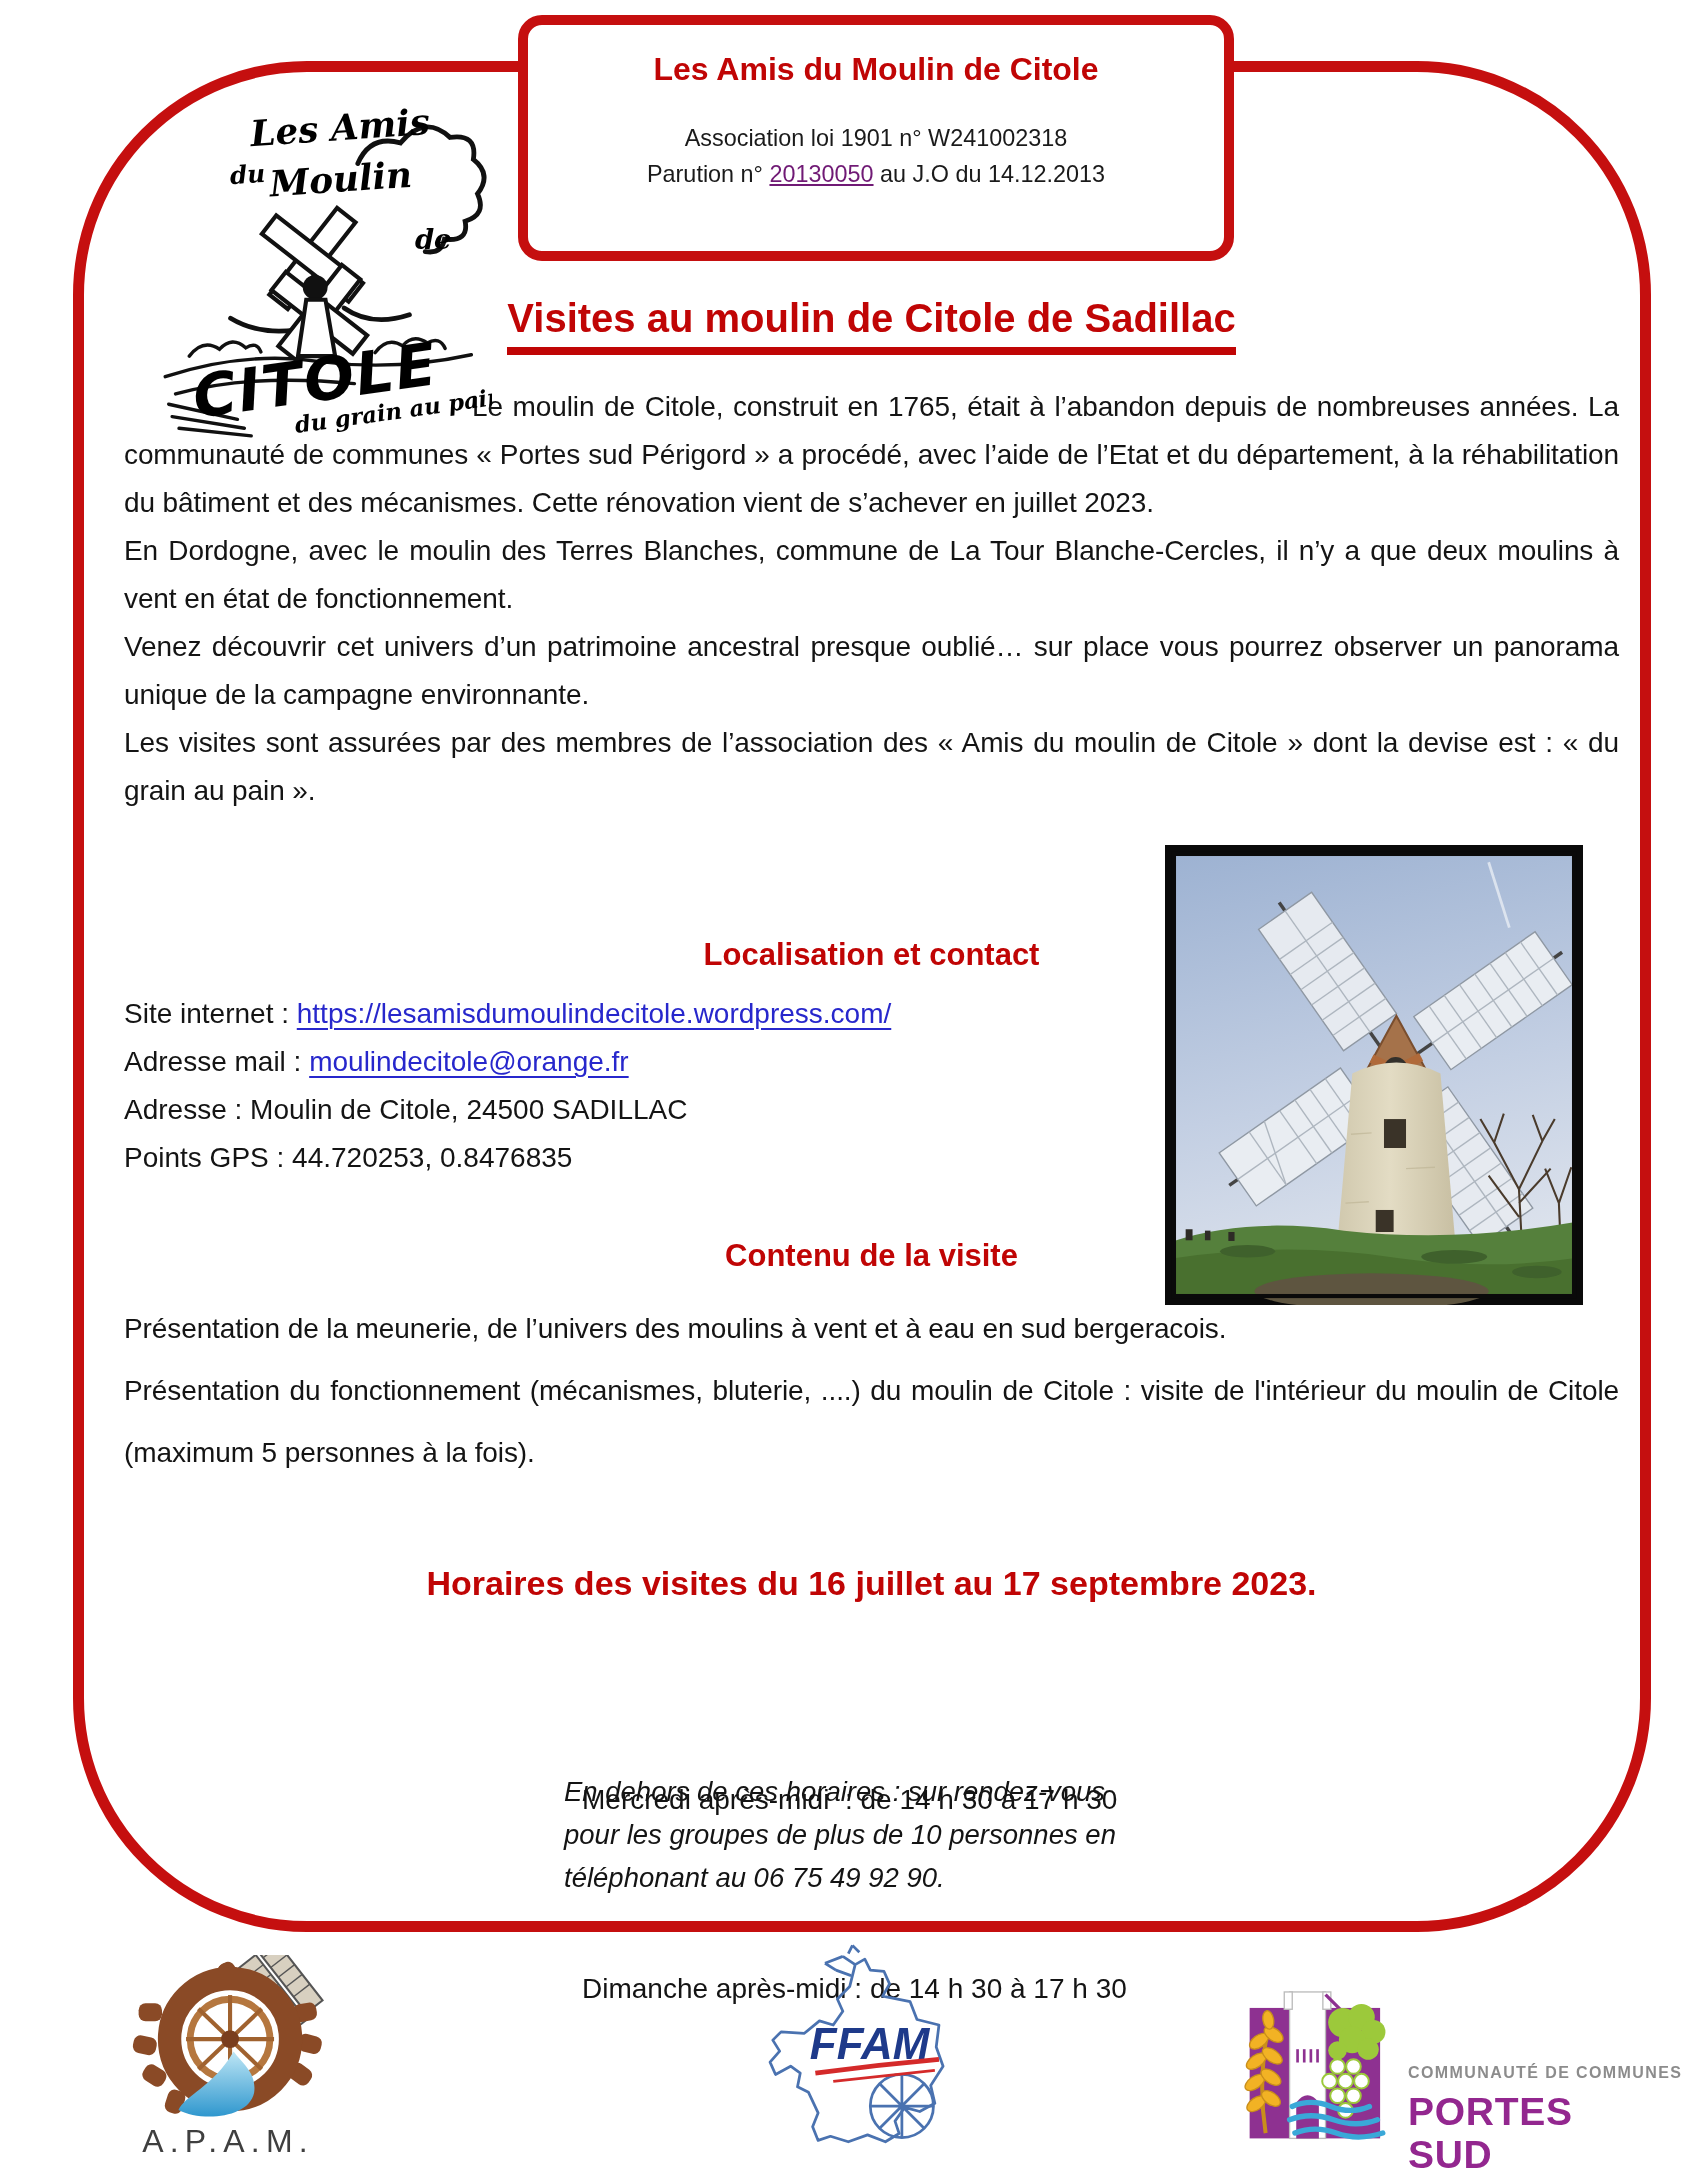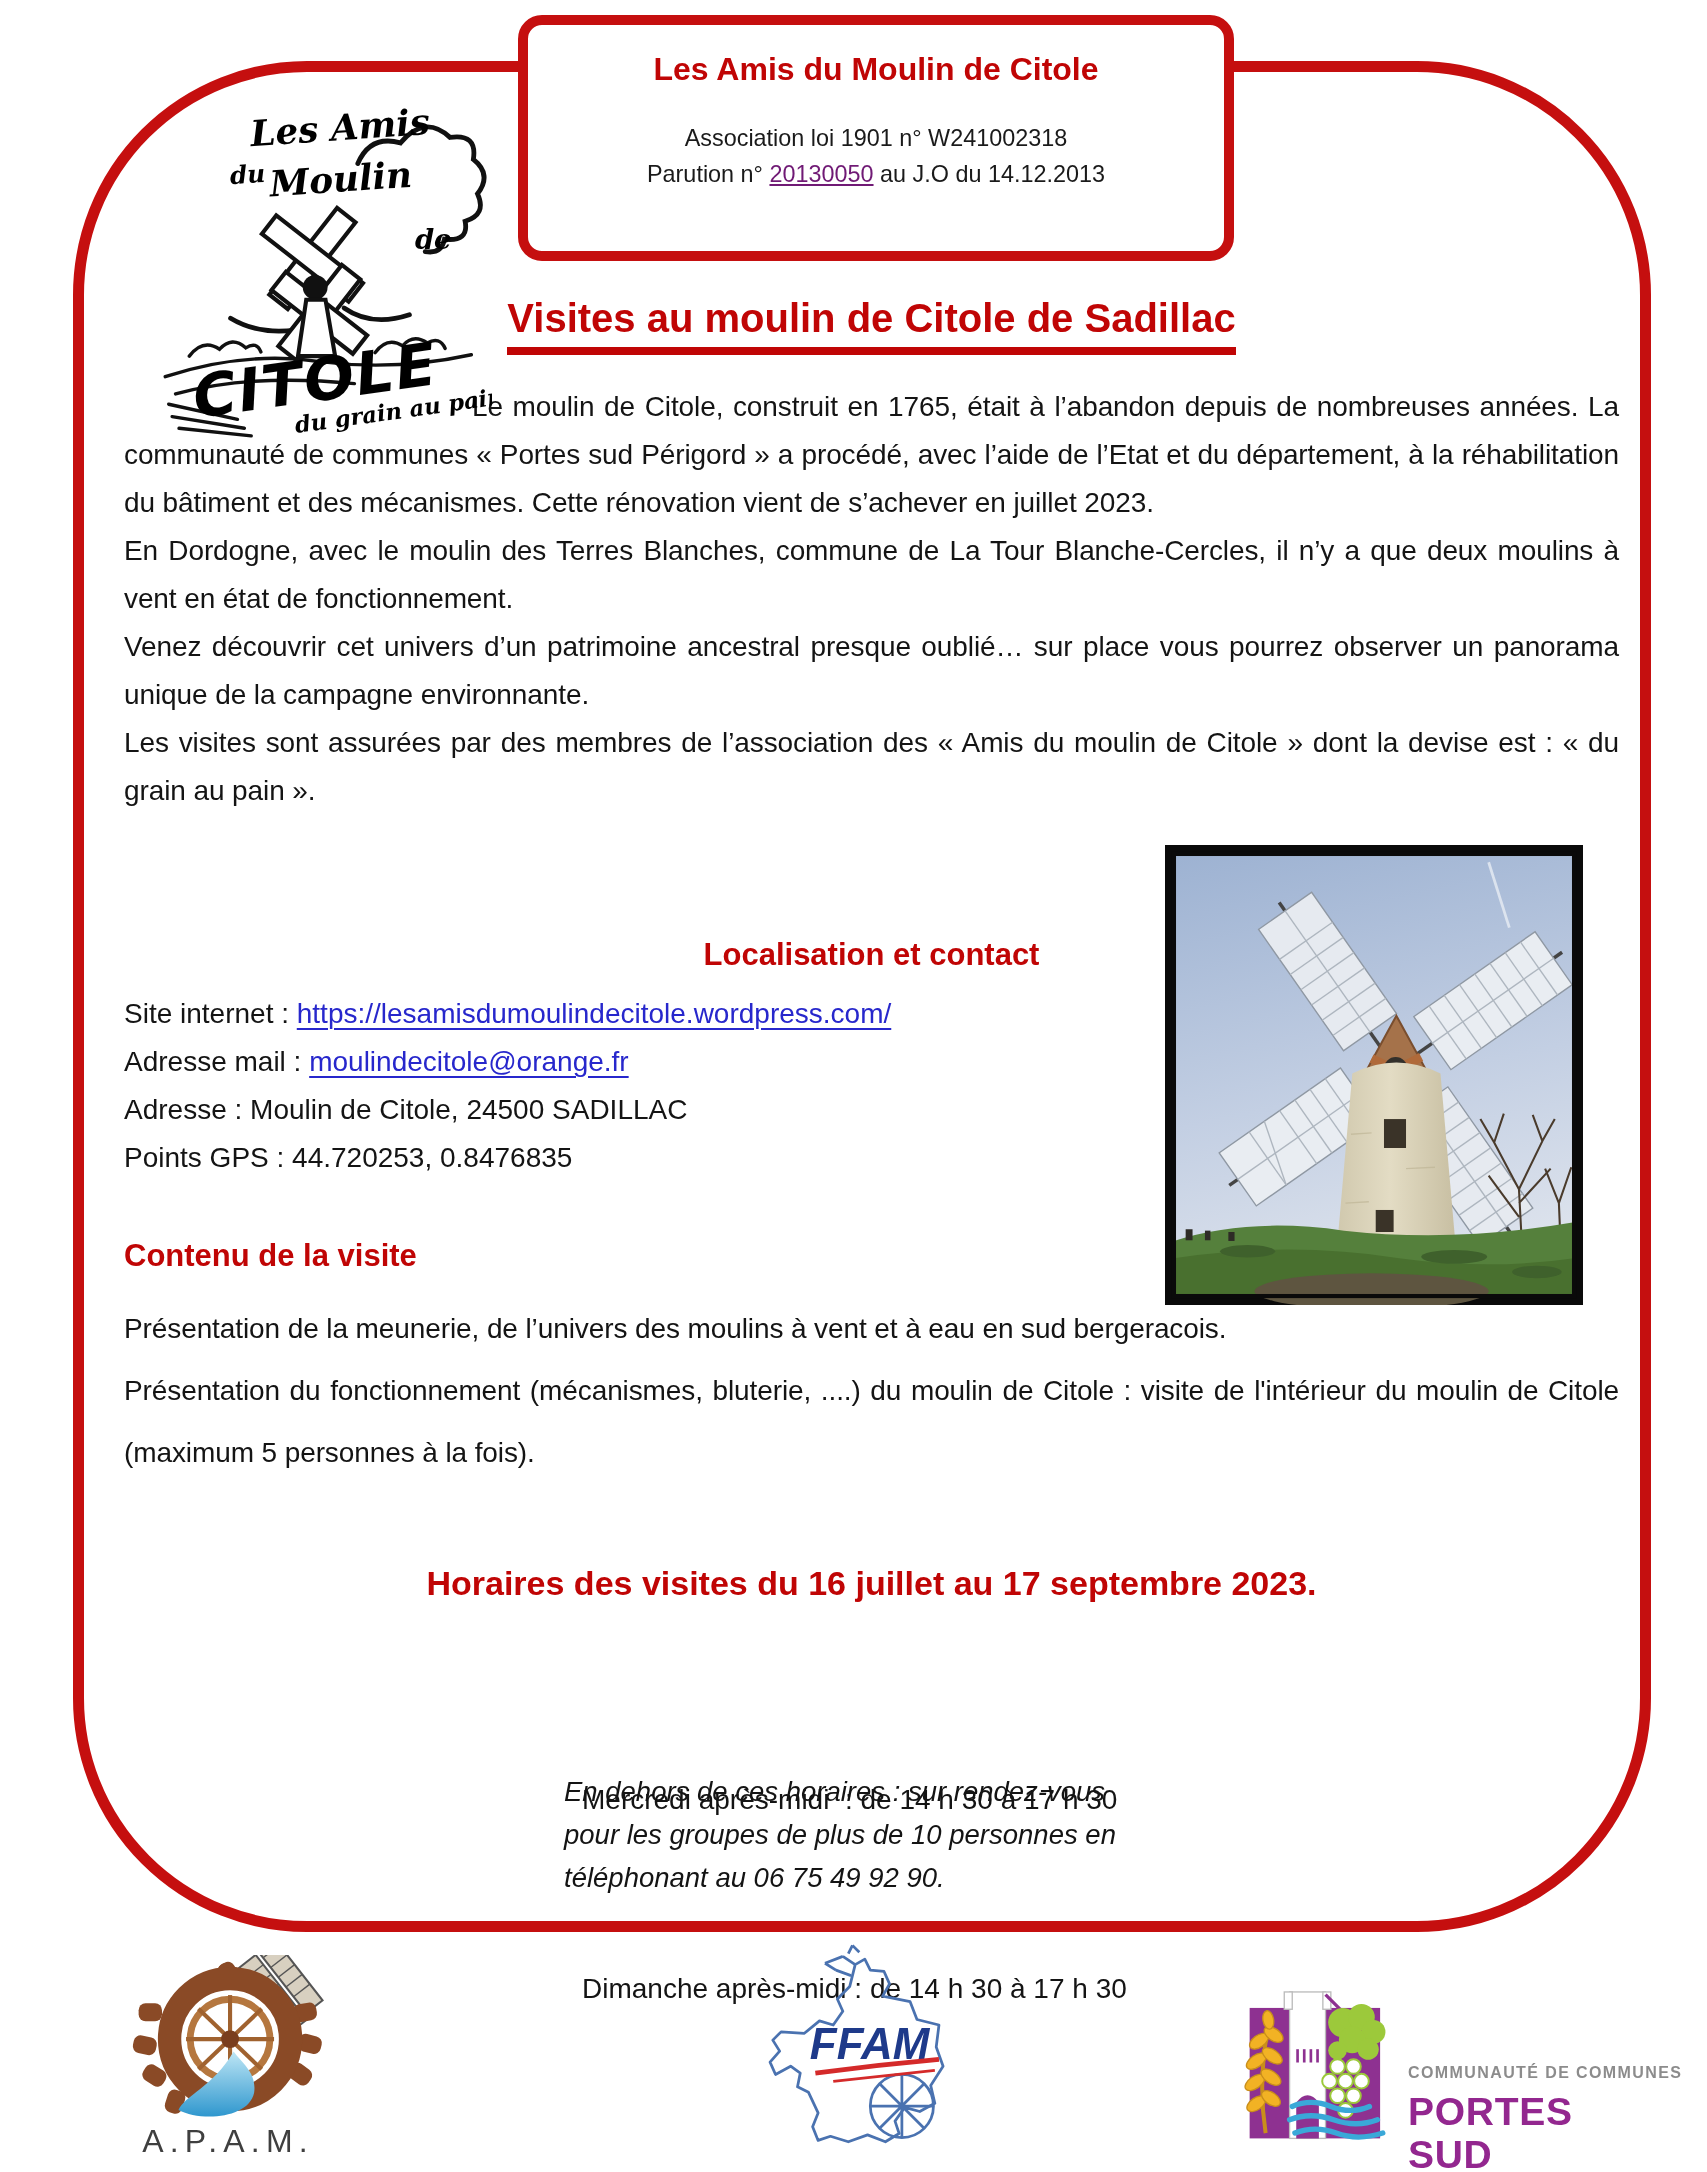--- a/index.html
+++ b/index.html
@@ -23,21 +23,21 @@
          border-bottom:8.3px solid var(--dkred);padding-bottom:5.5px;}
   .body-block{position:absolute;left:124px;top:383px;width:1495px;font-size:28px;line-height:48px;
          text-align:justify;letter-spacing:-0.1px;z-index:1;}
   .body-block p{margin:0;}
   .indent{text-indent:348px;}
   .photo{position:absolute;left:1165px;top:845px;width:418px;height:460px;z-index:2;}
   .loc-heading{position:absolute;left:124px;top:937px;width:1495px;text-align:center;
          font-size:31px;font-weight:bold;color:var(--dkred);}
   .contact{position:absolute;left:124px;top:990px;width:1060px;font-size:28px;line-height:48px;}
   .contact a{color:var(--blue);text-decoration:underline;text-decoration-thickness:2.1px;text-underline-offset:4.8px;}
-  .content-heading{position:absolute;left:124px;top:1238px;width:1495px;text-align:left;
+  .content-heading{position:absolute;left:124px;top:1238px;width:1495px;text-align:center;
          font-size:31px;font-weight:bold;color:var(--dkred);}
   .content-block{position:absolute;left:124px;top:1298px;width:1495px;font-size:28px;line-height:62px;
          text-align:justify;letter-spacing:-0.1px;}
   .content-block p{margin:0;}
   .hours-heading{position:absolute;left:124px;top:1564px;width:1495px;text-align:center;
          font-size:34px;font-weight:bold;color:var(--dkred);}
   .hours-lines{position:absolute;left:582px;top:1642px;font-size:28px;line-height:63px;white-space:pre;}
   .note-block{position:absolute;left:564px;top:1770px;font-size:27.5px;line-height:43px;
          font-style:italic;font-weight:500;}
   .apam{position:absolute;left:118px;top:1955px;width:220px;text-align:center;}

